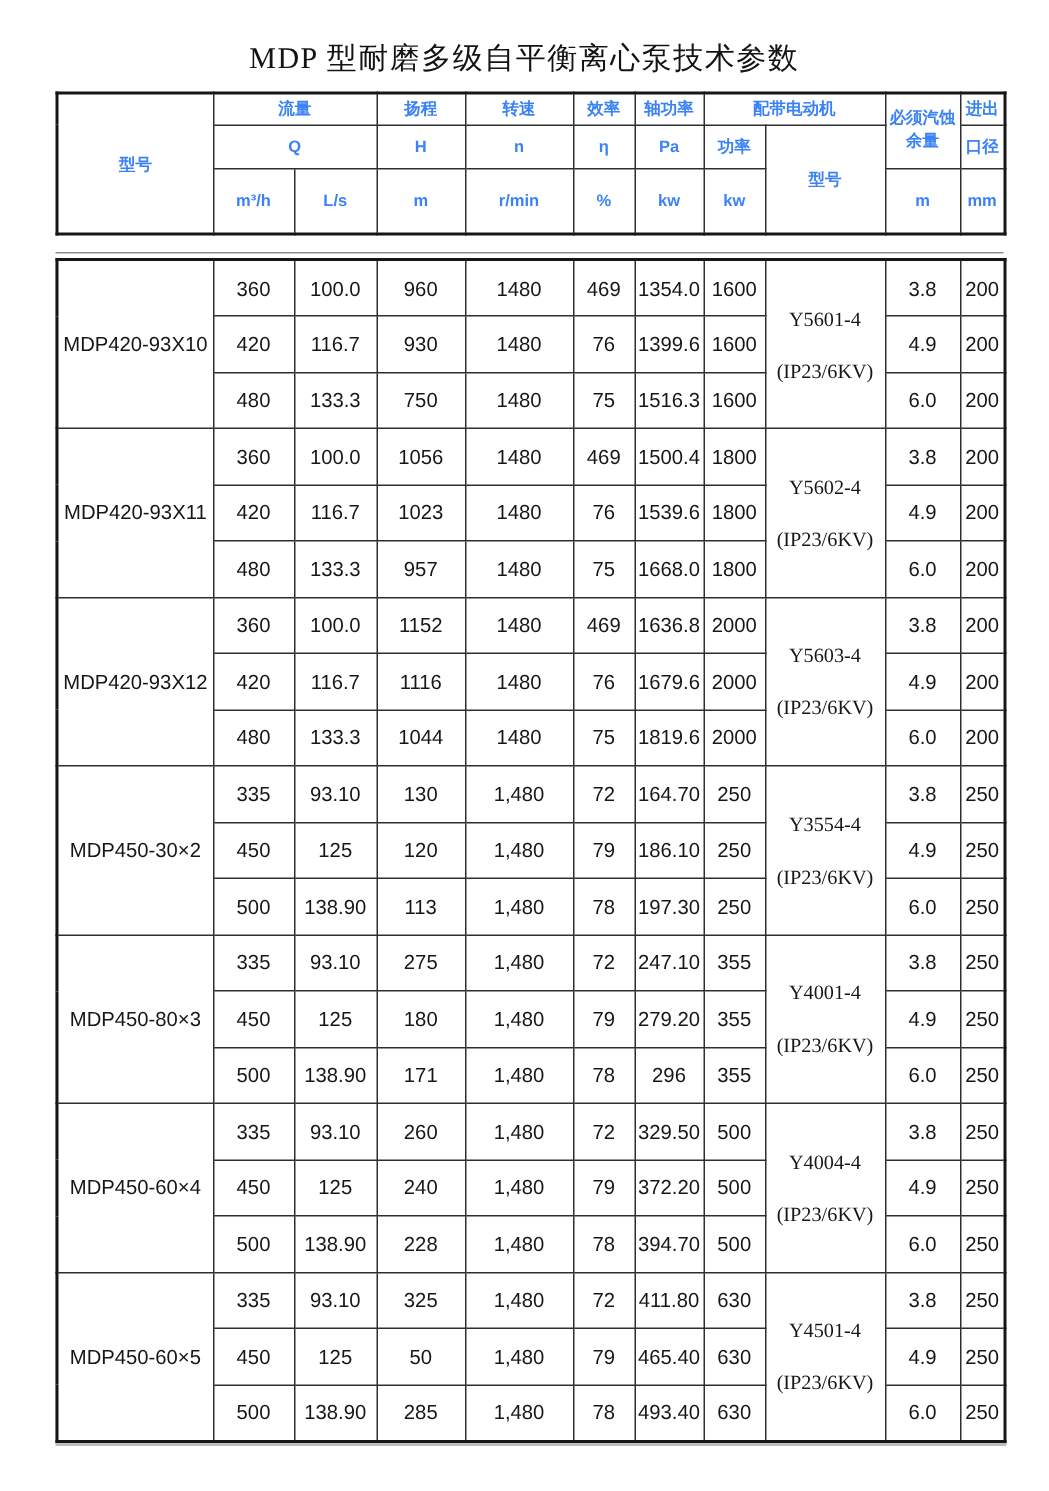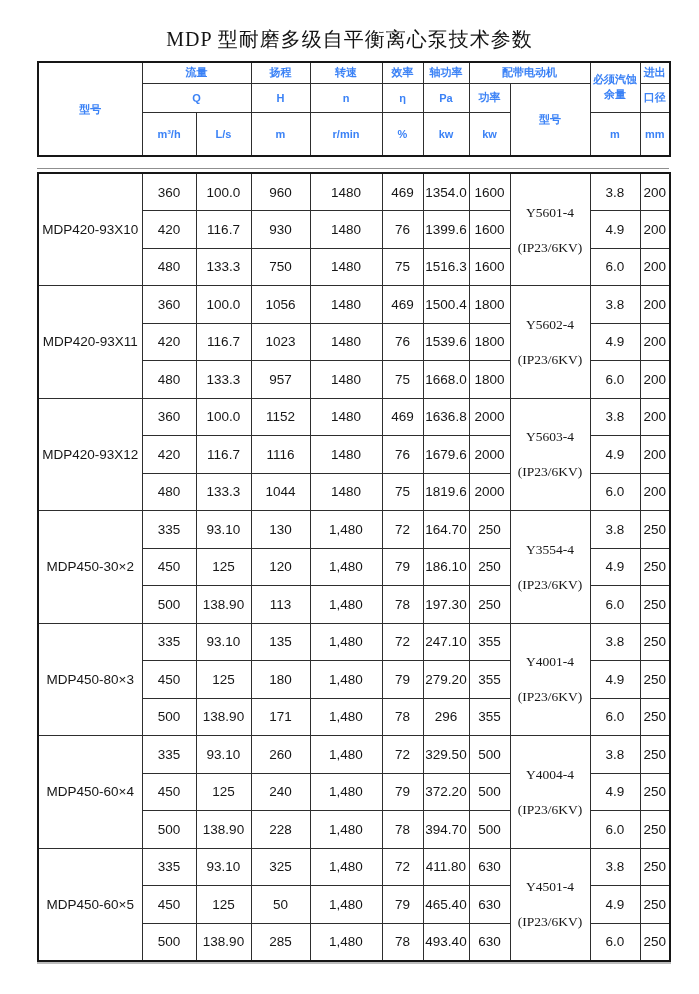--- a/index.html
+++ b/index.html
@@ -258,21 +258,21 @@
           <td>78</td>
           <td>197.30</td>
           <td>250</td>
           <td>6.0</td>
           <td>250</td>
         </tr>
         <tr>
           <td class="model-cell" rowspan="3">MDP450-80×3</td>
           <td>335</td>
           <td>93.10</td>
-          <td>135</td>
+          <td>275</td>
           <td>1,480</td>
           <td>72</td>
           <td>247.10</td>
           <td>355</td>
           <td class="motor-cell" rowspan="3">
             <div>Y4001-4</div>
             <div>(IP23/6KV)</div>
           </td>
           <td>3.8</td>
           <td>250</td>

